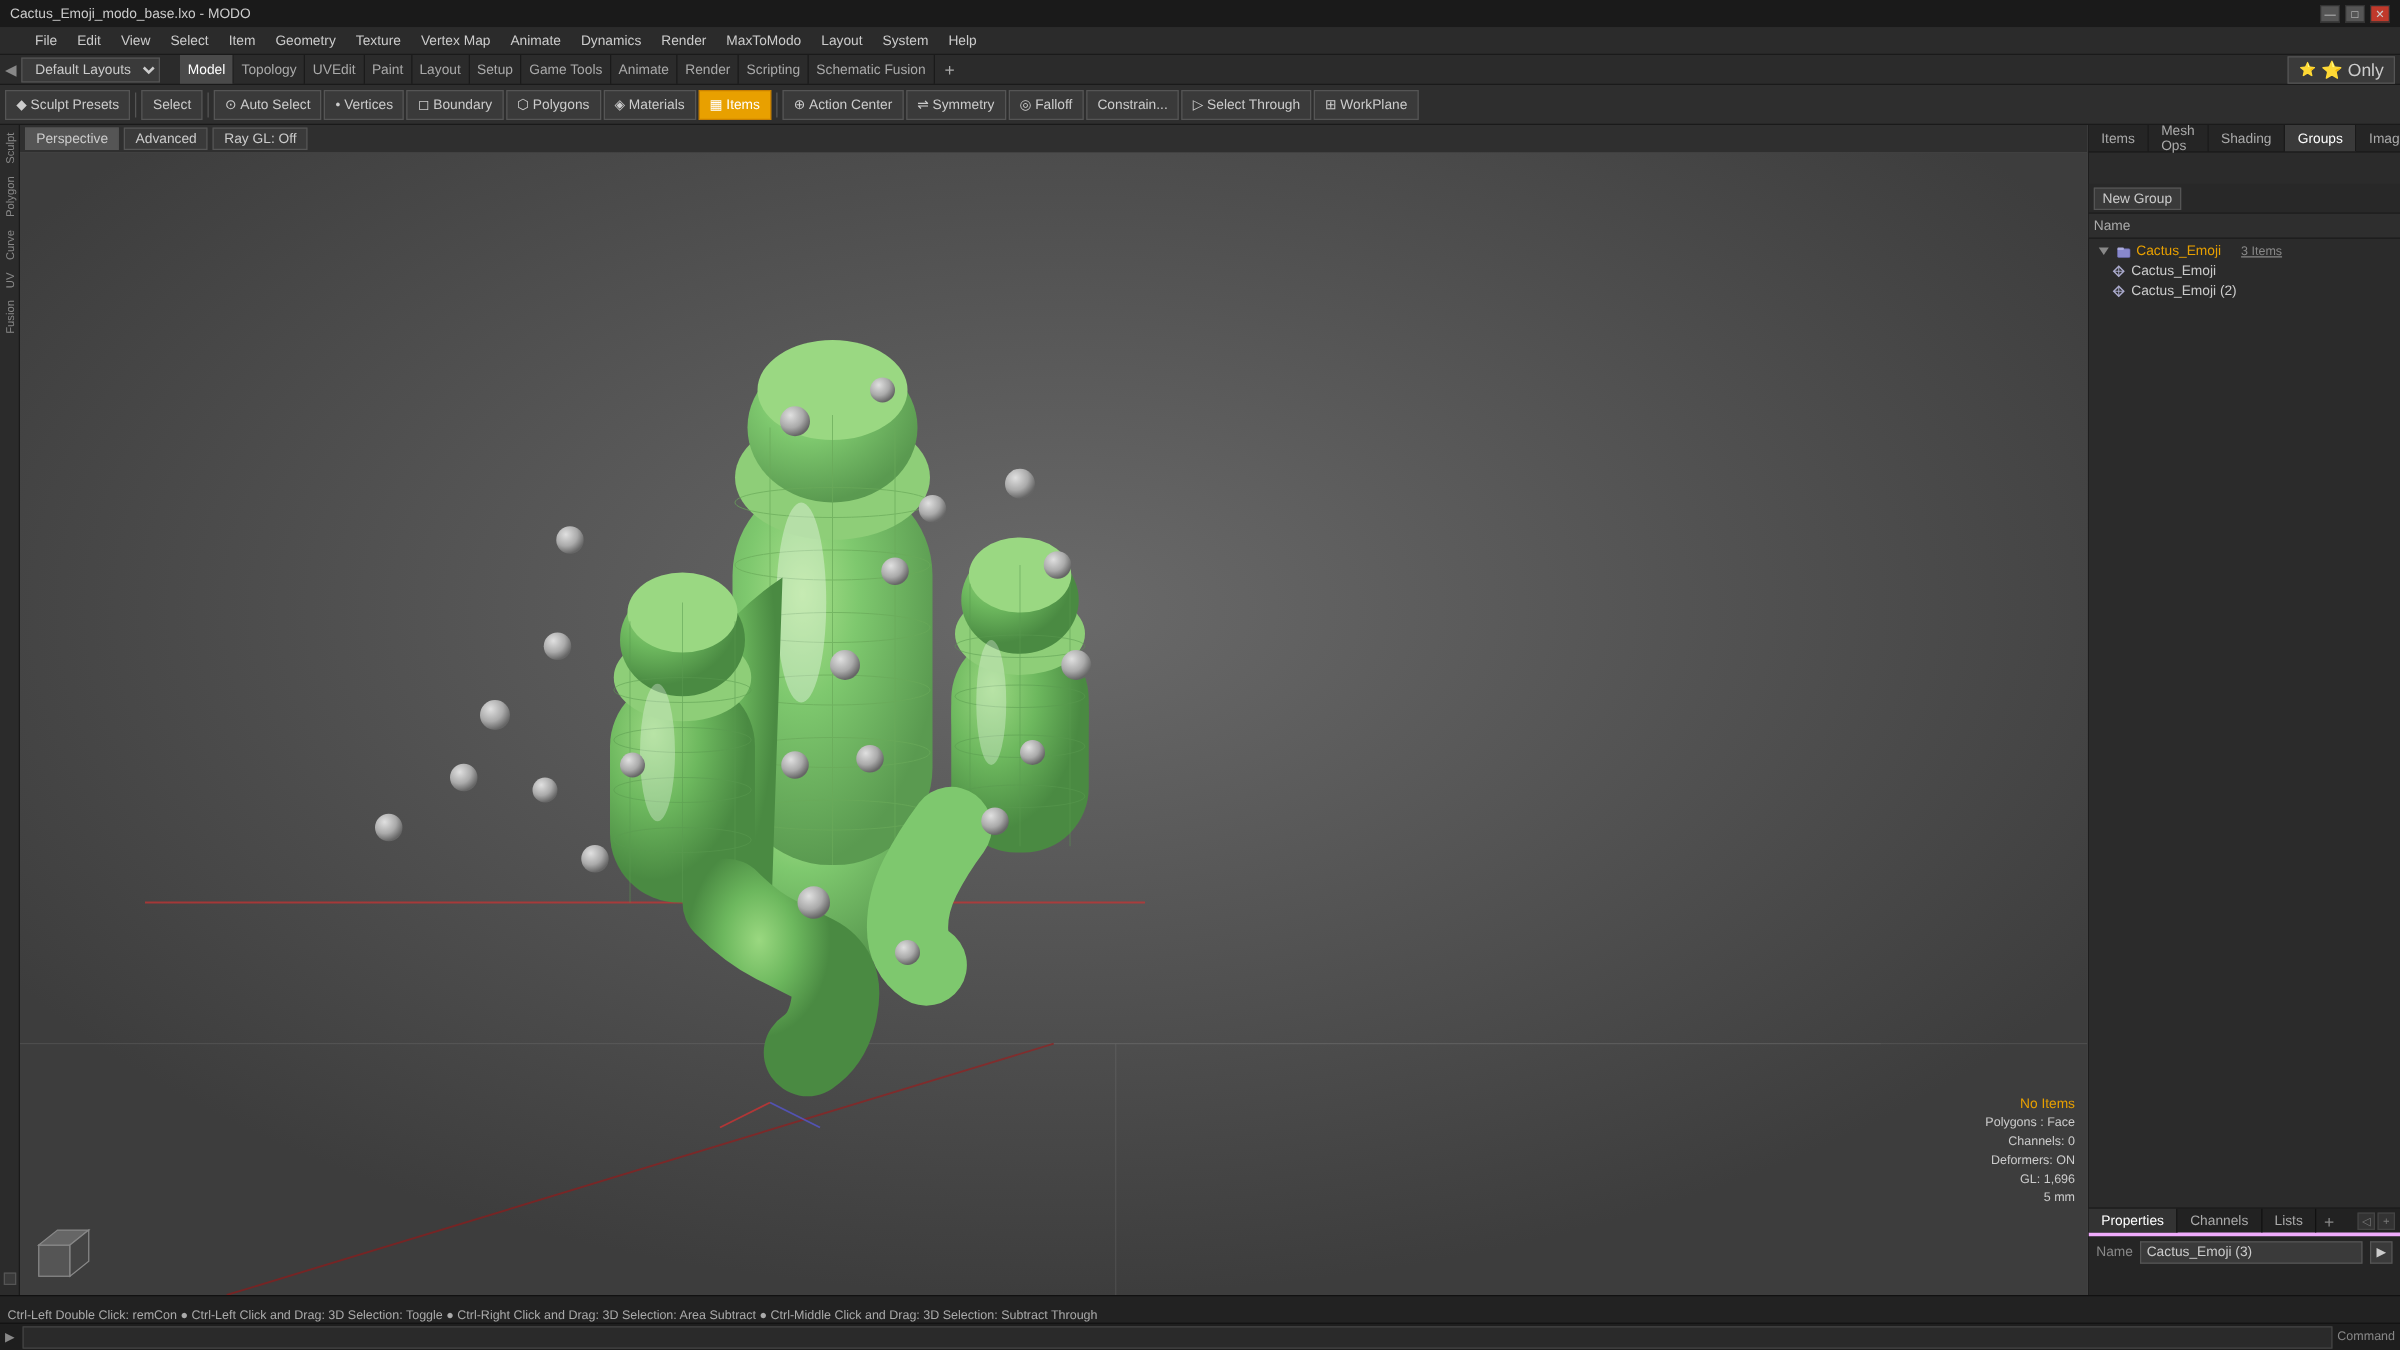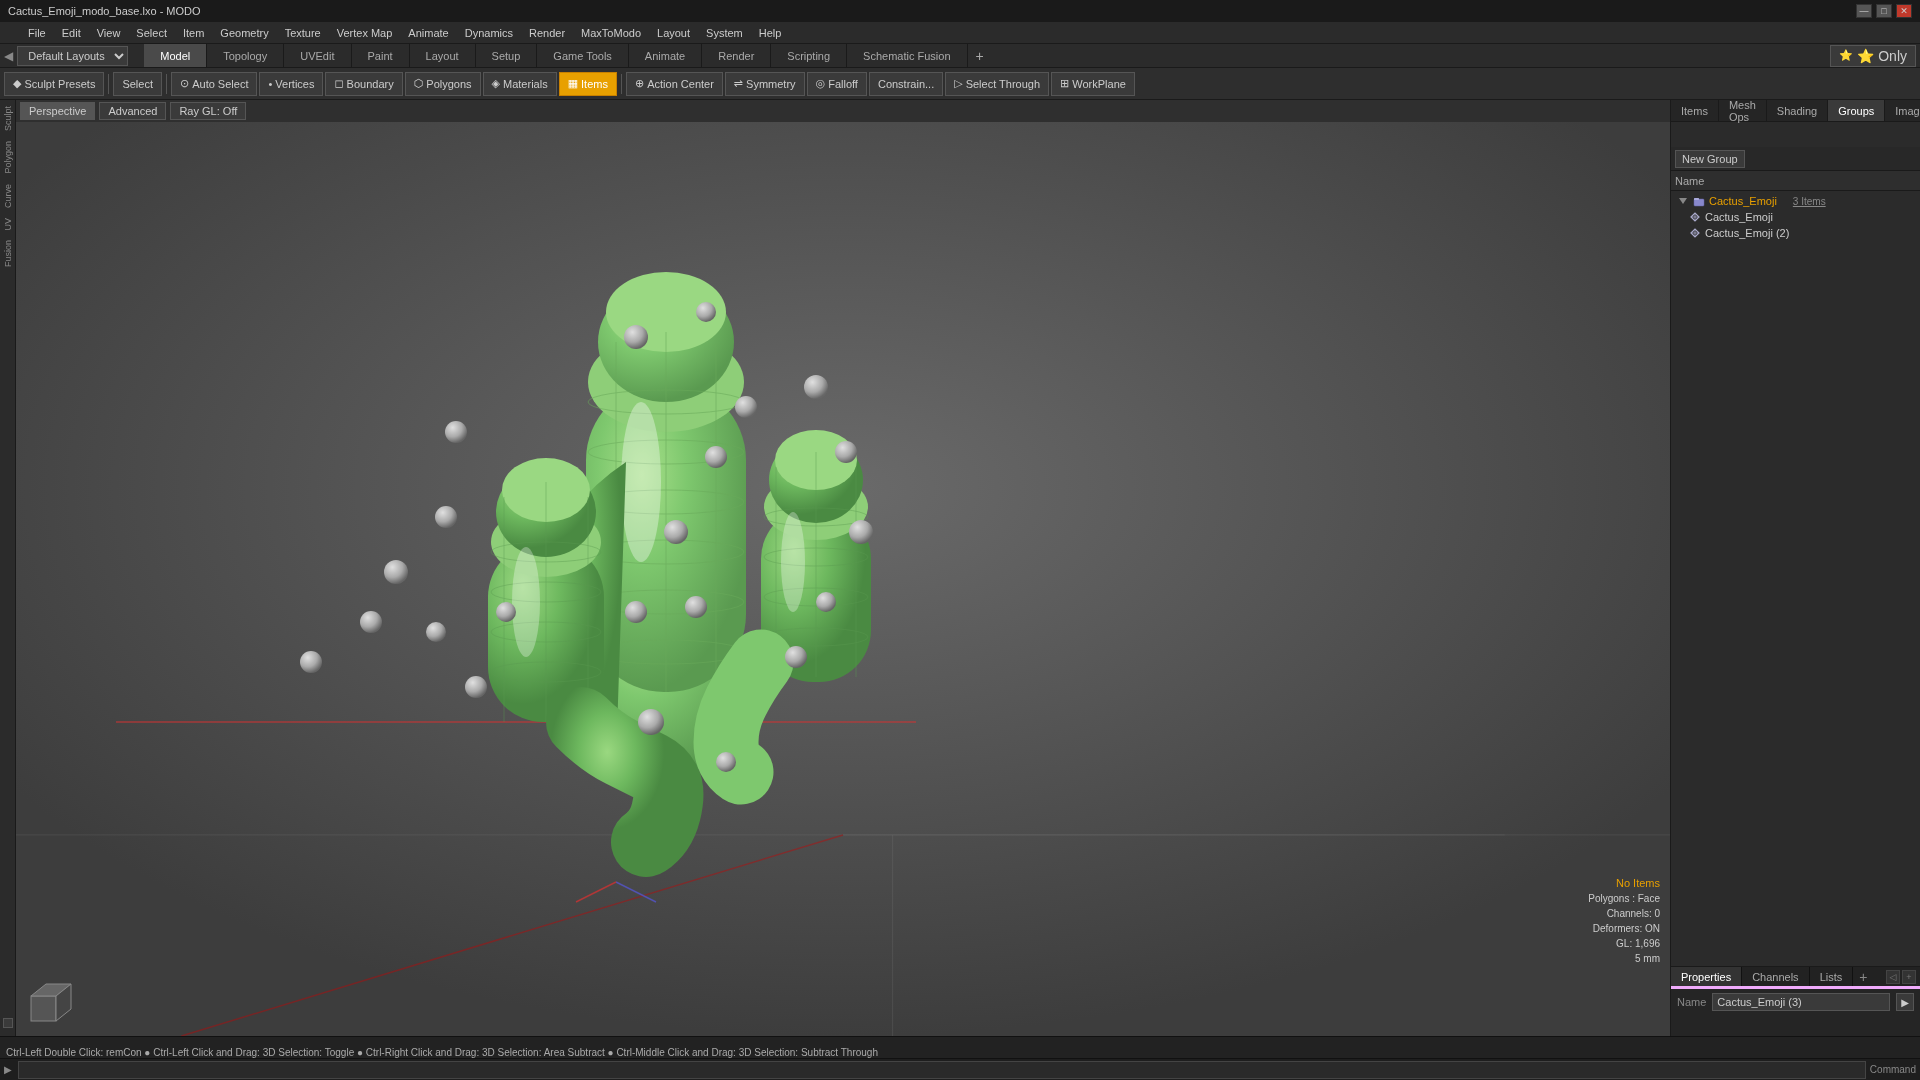--- a/index.html
+++ b/index.html
@@ -54,21 +54,21 @@
     #layout-selector {
       background: #3a3a3a;
       border: 1px solid #555;
       color: #ccc;
       font-size: 11px;
       padding: 2px 6px;
       margin-right: 8px;
       cursor: pointer;
     }
     .layout-tab {
-      padding: 2px 16px;
+      padding: 2px 6px;
       color: #aaa;
       font-size: 11px;
       cursor: pointer;
       border-right: 1px solid #1a1a1a;
       height: 100%;
       display: flex;
       align-items: center;
     }
     .layout-tab-add {
       padding: 2px 8px;

